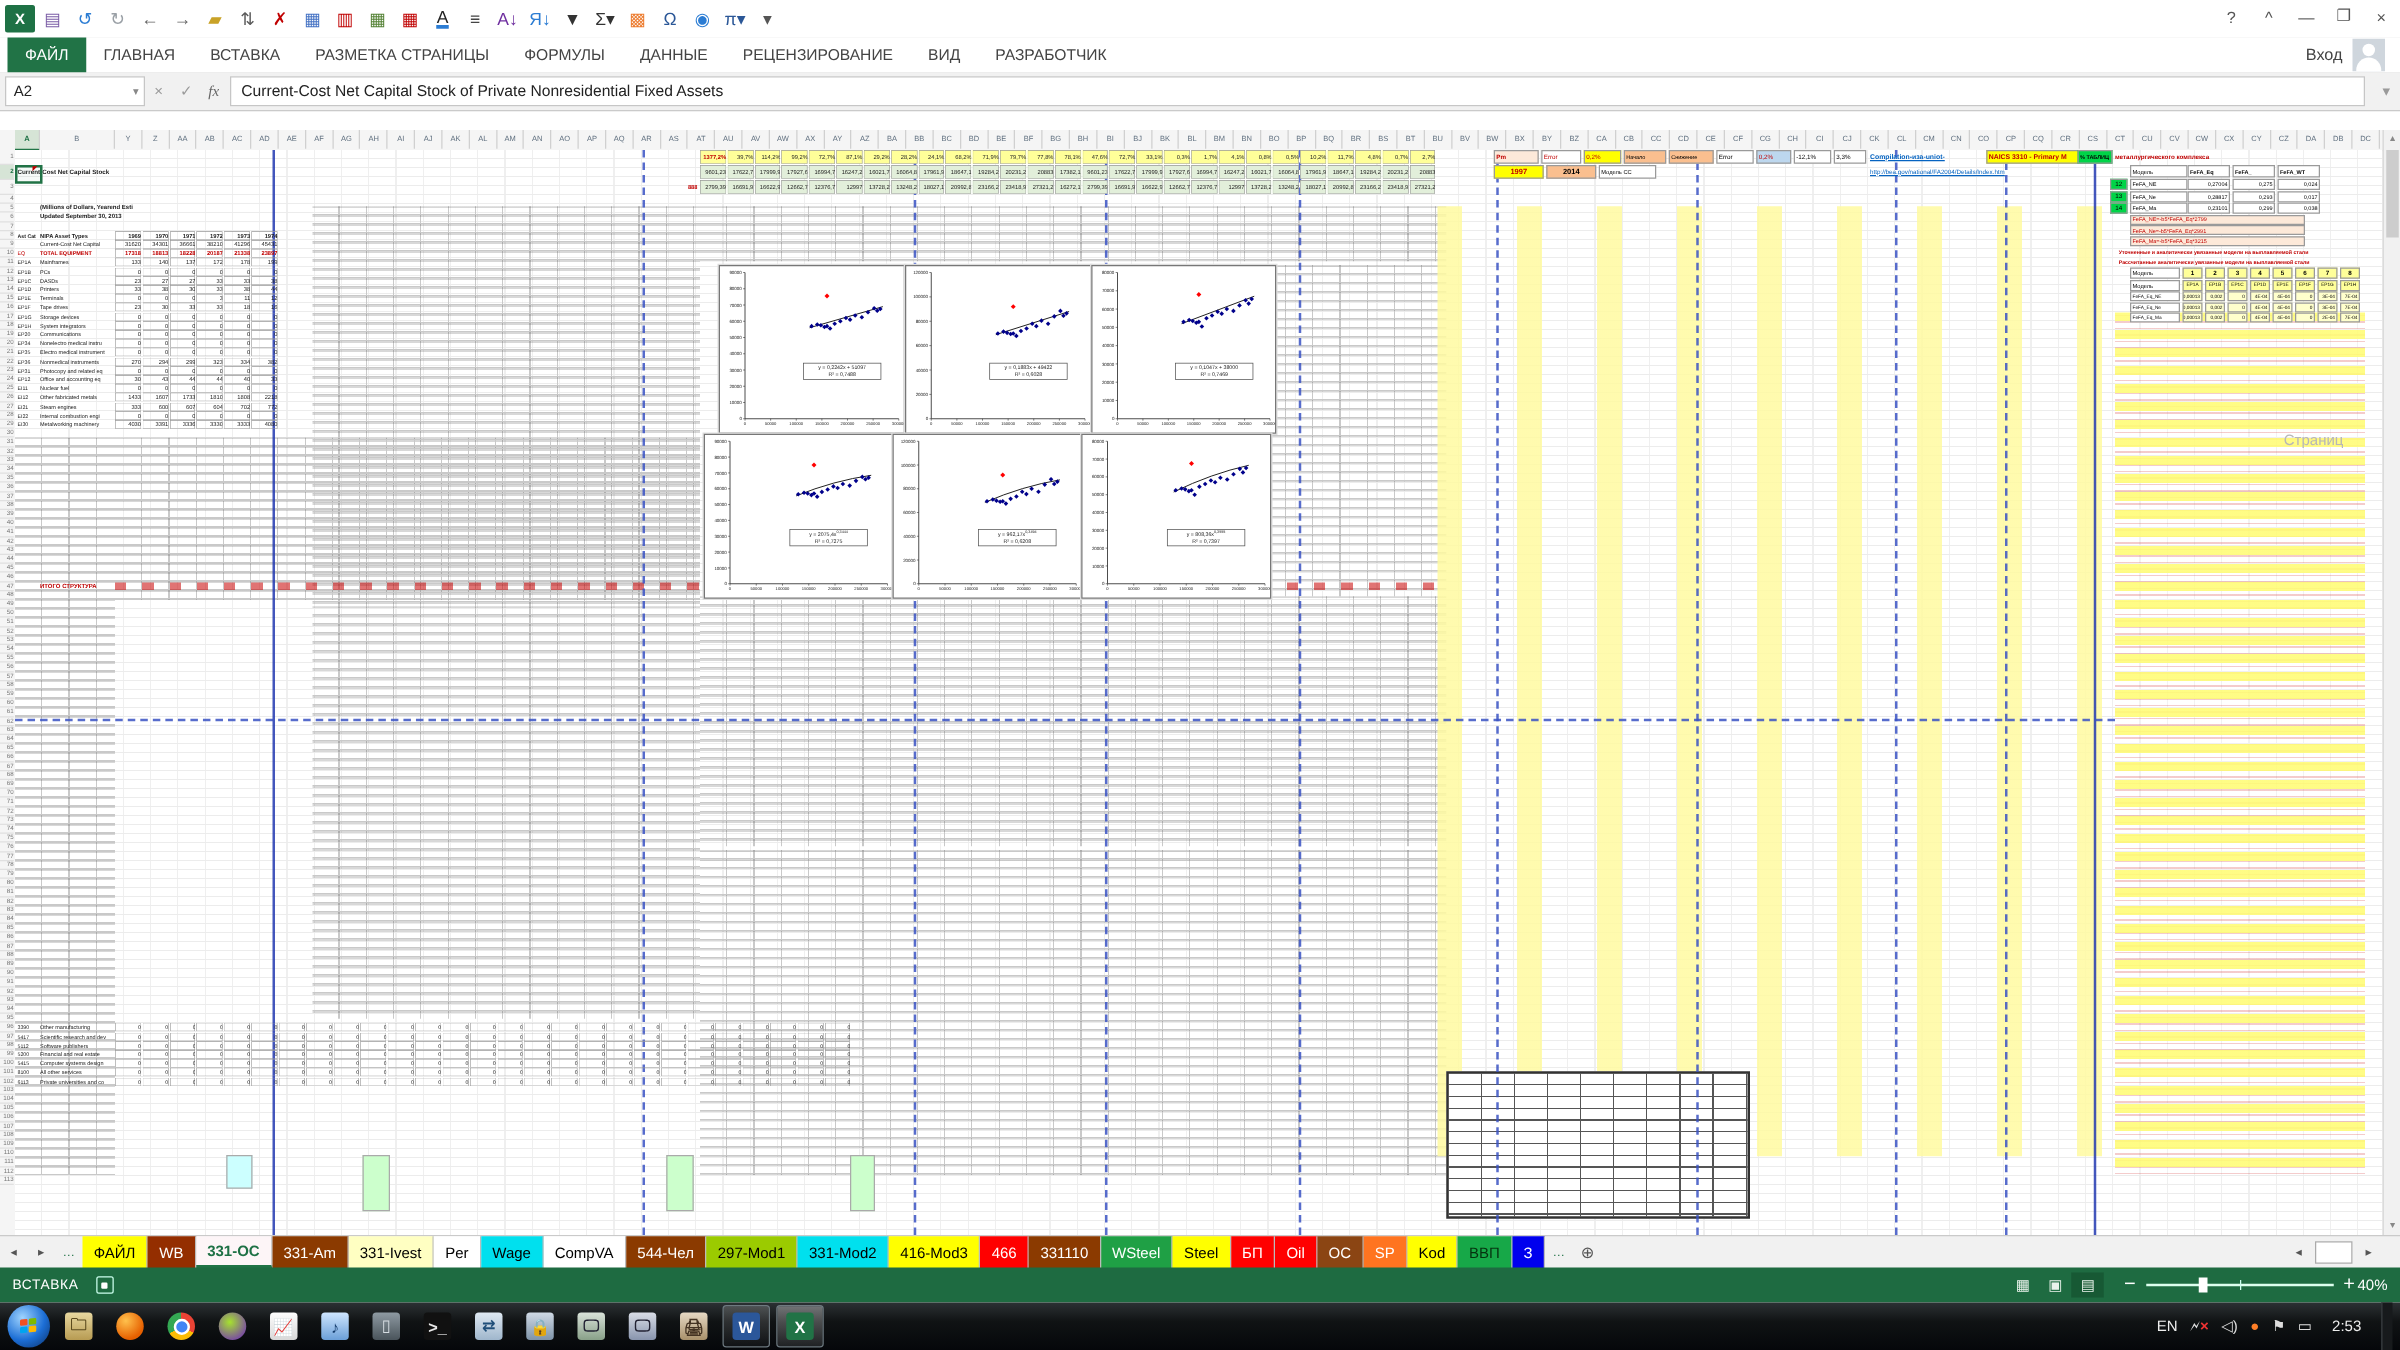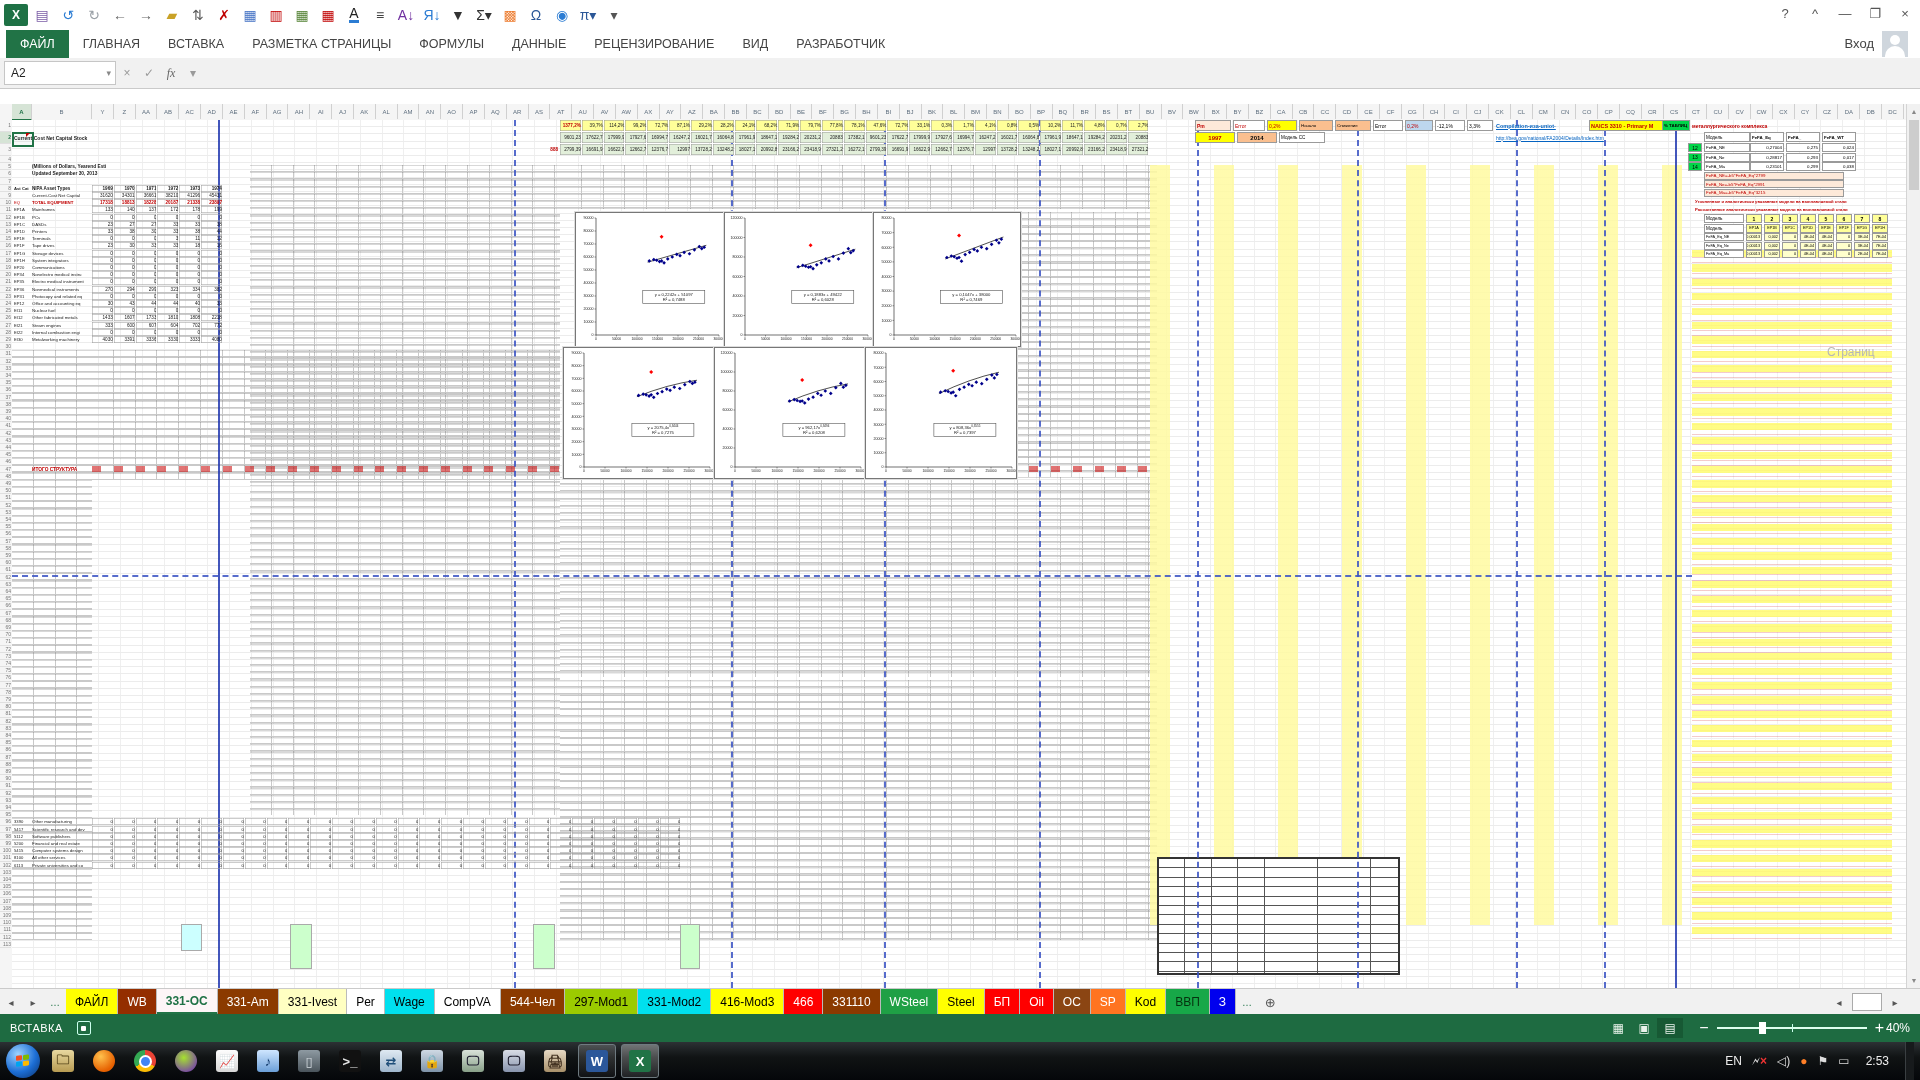--- a/index.html
+++ b/index.html
@@ -215,20 +215,21 @@
     </div>
 
   <div id="formulabar" class="abs">
     <div id="namebox">
       <span>A2</span>
       <span class="dd">▾</span>
     </div>
     <div class="fbtn">×</div>
     <div class="fbtn">✓</div>
     <div class="fbtn" id="fx">fx</div>
+    <div id="formulafield">Current-Cost Net Capital Stock of Private Nonresidential Fixed Assets</div>
     <div class="fbtn">▾</div>
   </div>
 
   <div id="colheads" class="abs">
       <div class="colh sel" style="left: 12px; width: 19px;">A</div>
       <div class="colh" style="left: 32px; width: 59px;">B</div>
       <div class="colh" style="left: 92px; width: 20.83px;">Y</div>
       <div class="colh" style="left: 113.83px; width: 20.83px;">Z</div>
       <div class="colh" style="left: 135.66px; width: 20.83px;">AA</div>
       <div class="colh" style="left: 157.49px; width: 20.83px;">AB</div>

